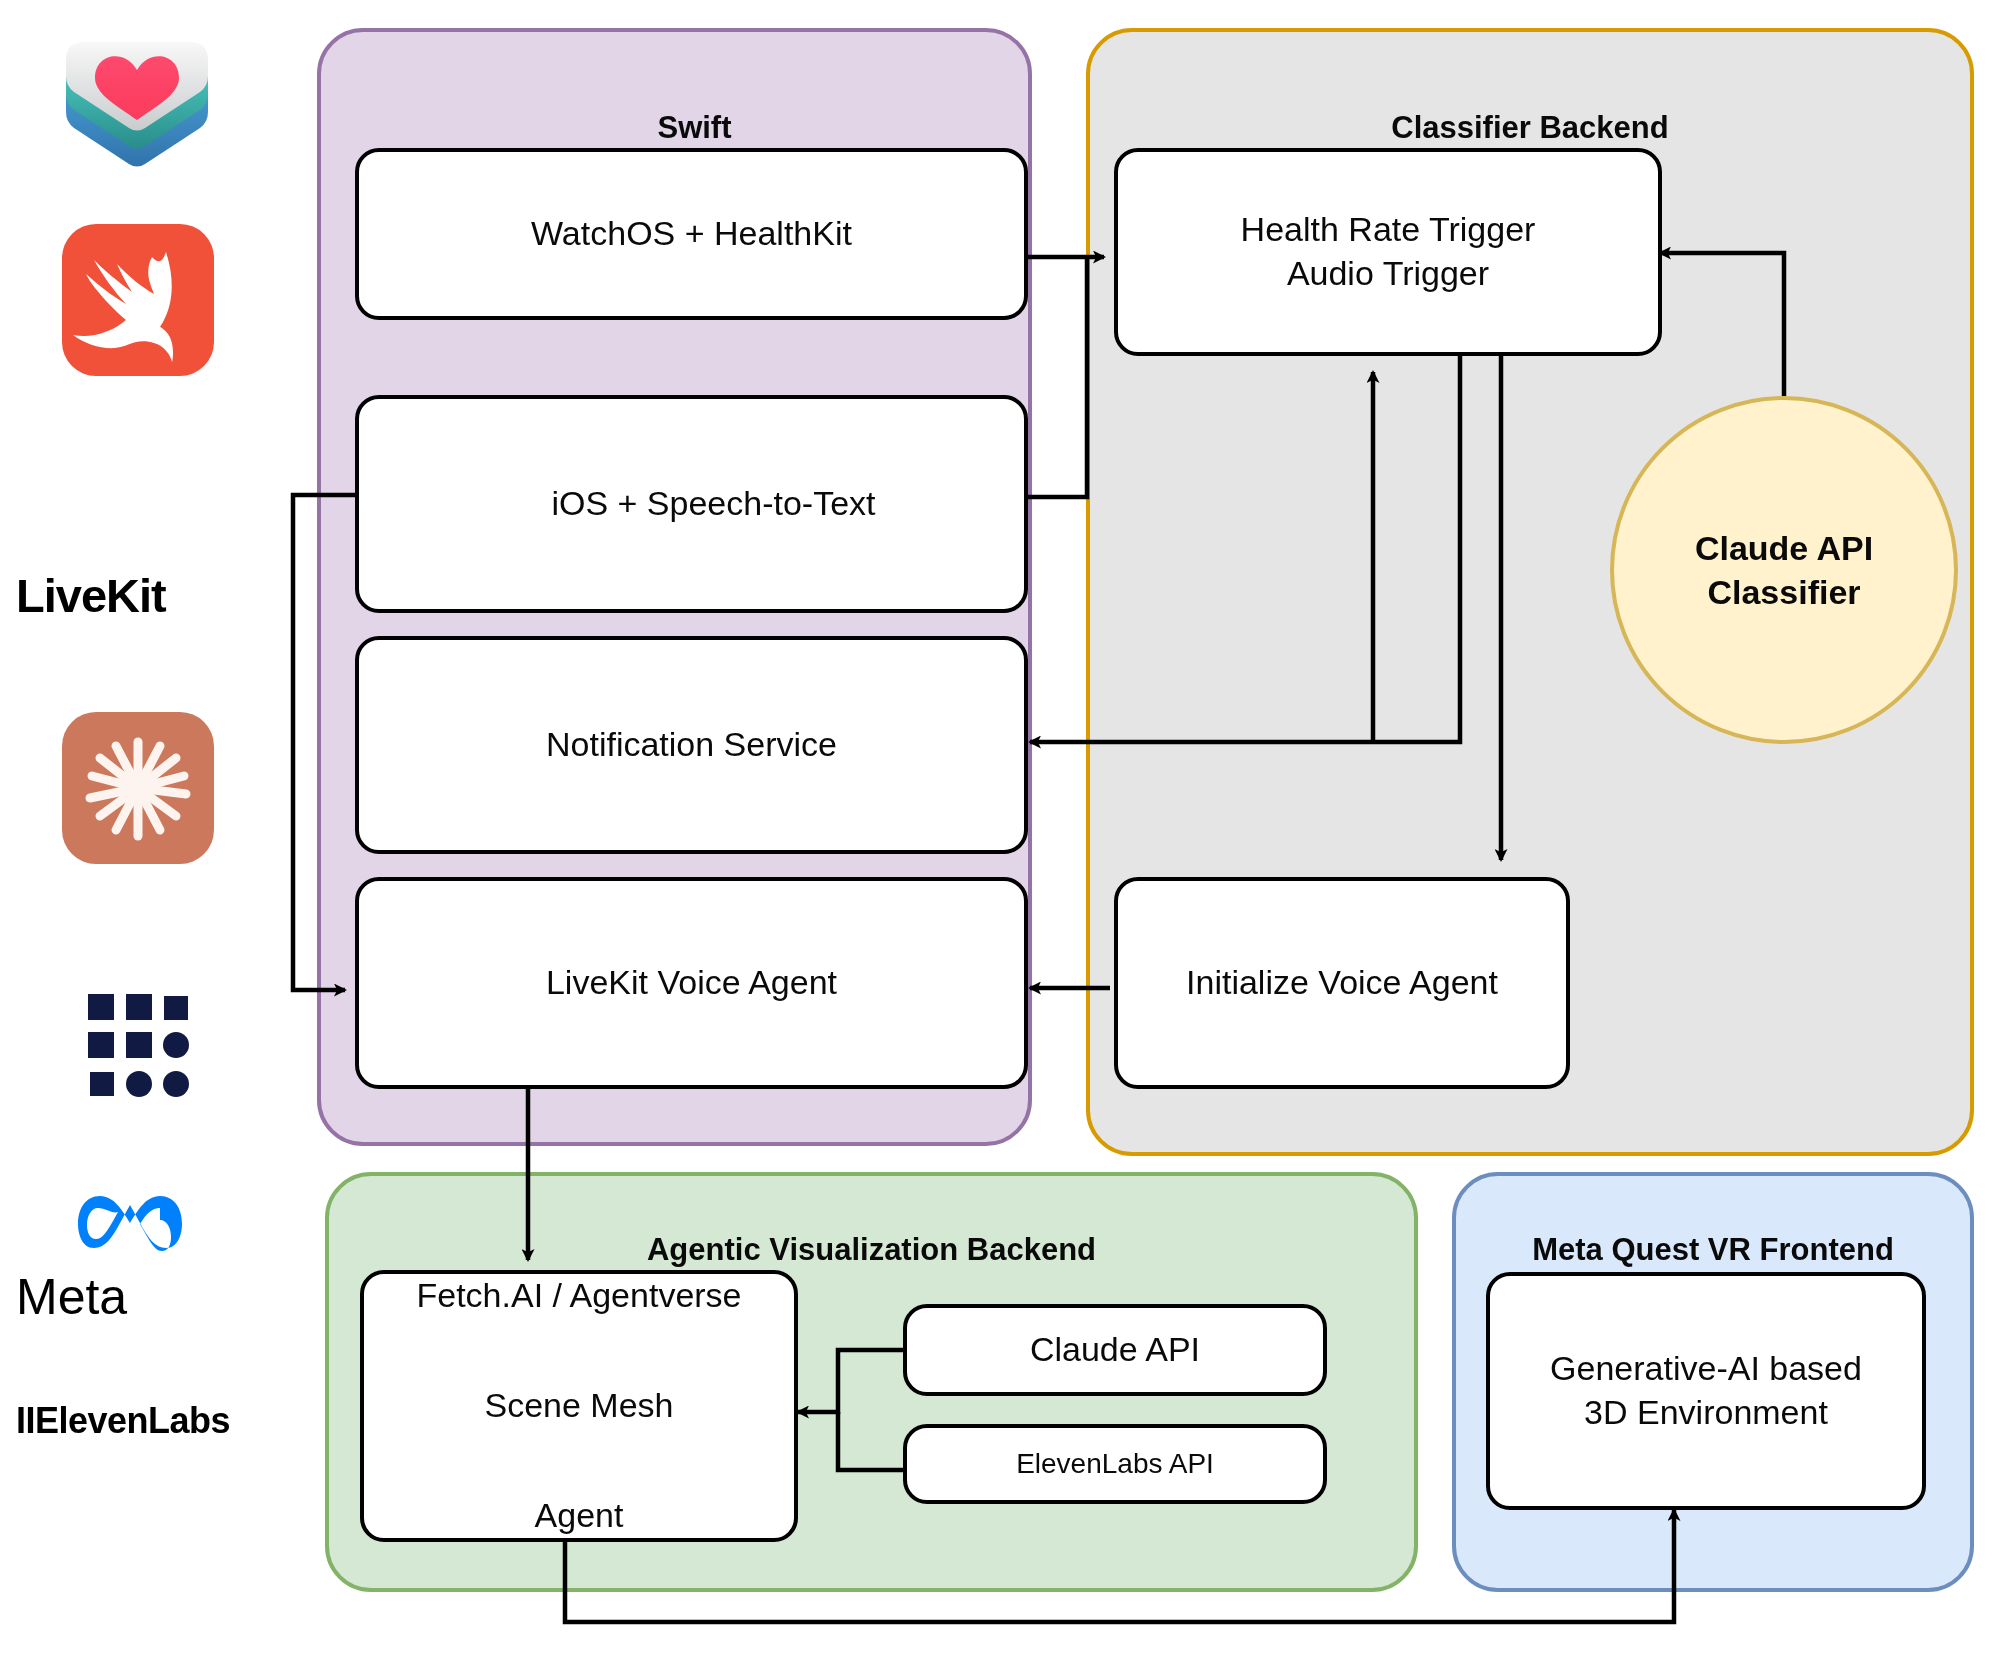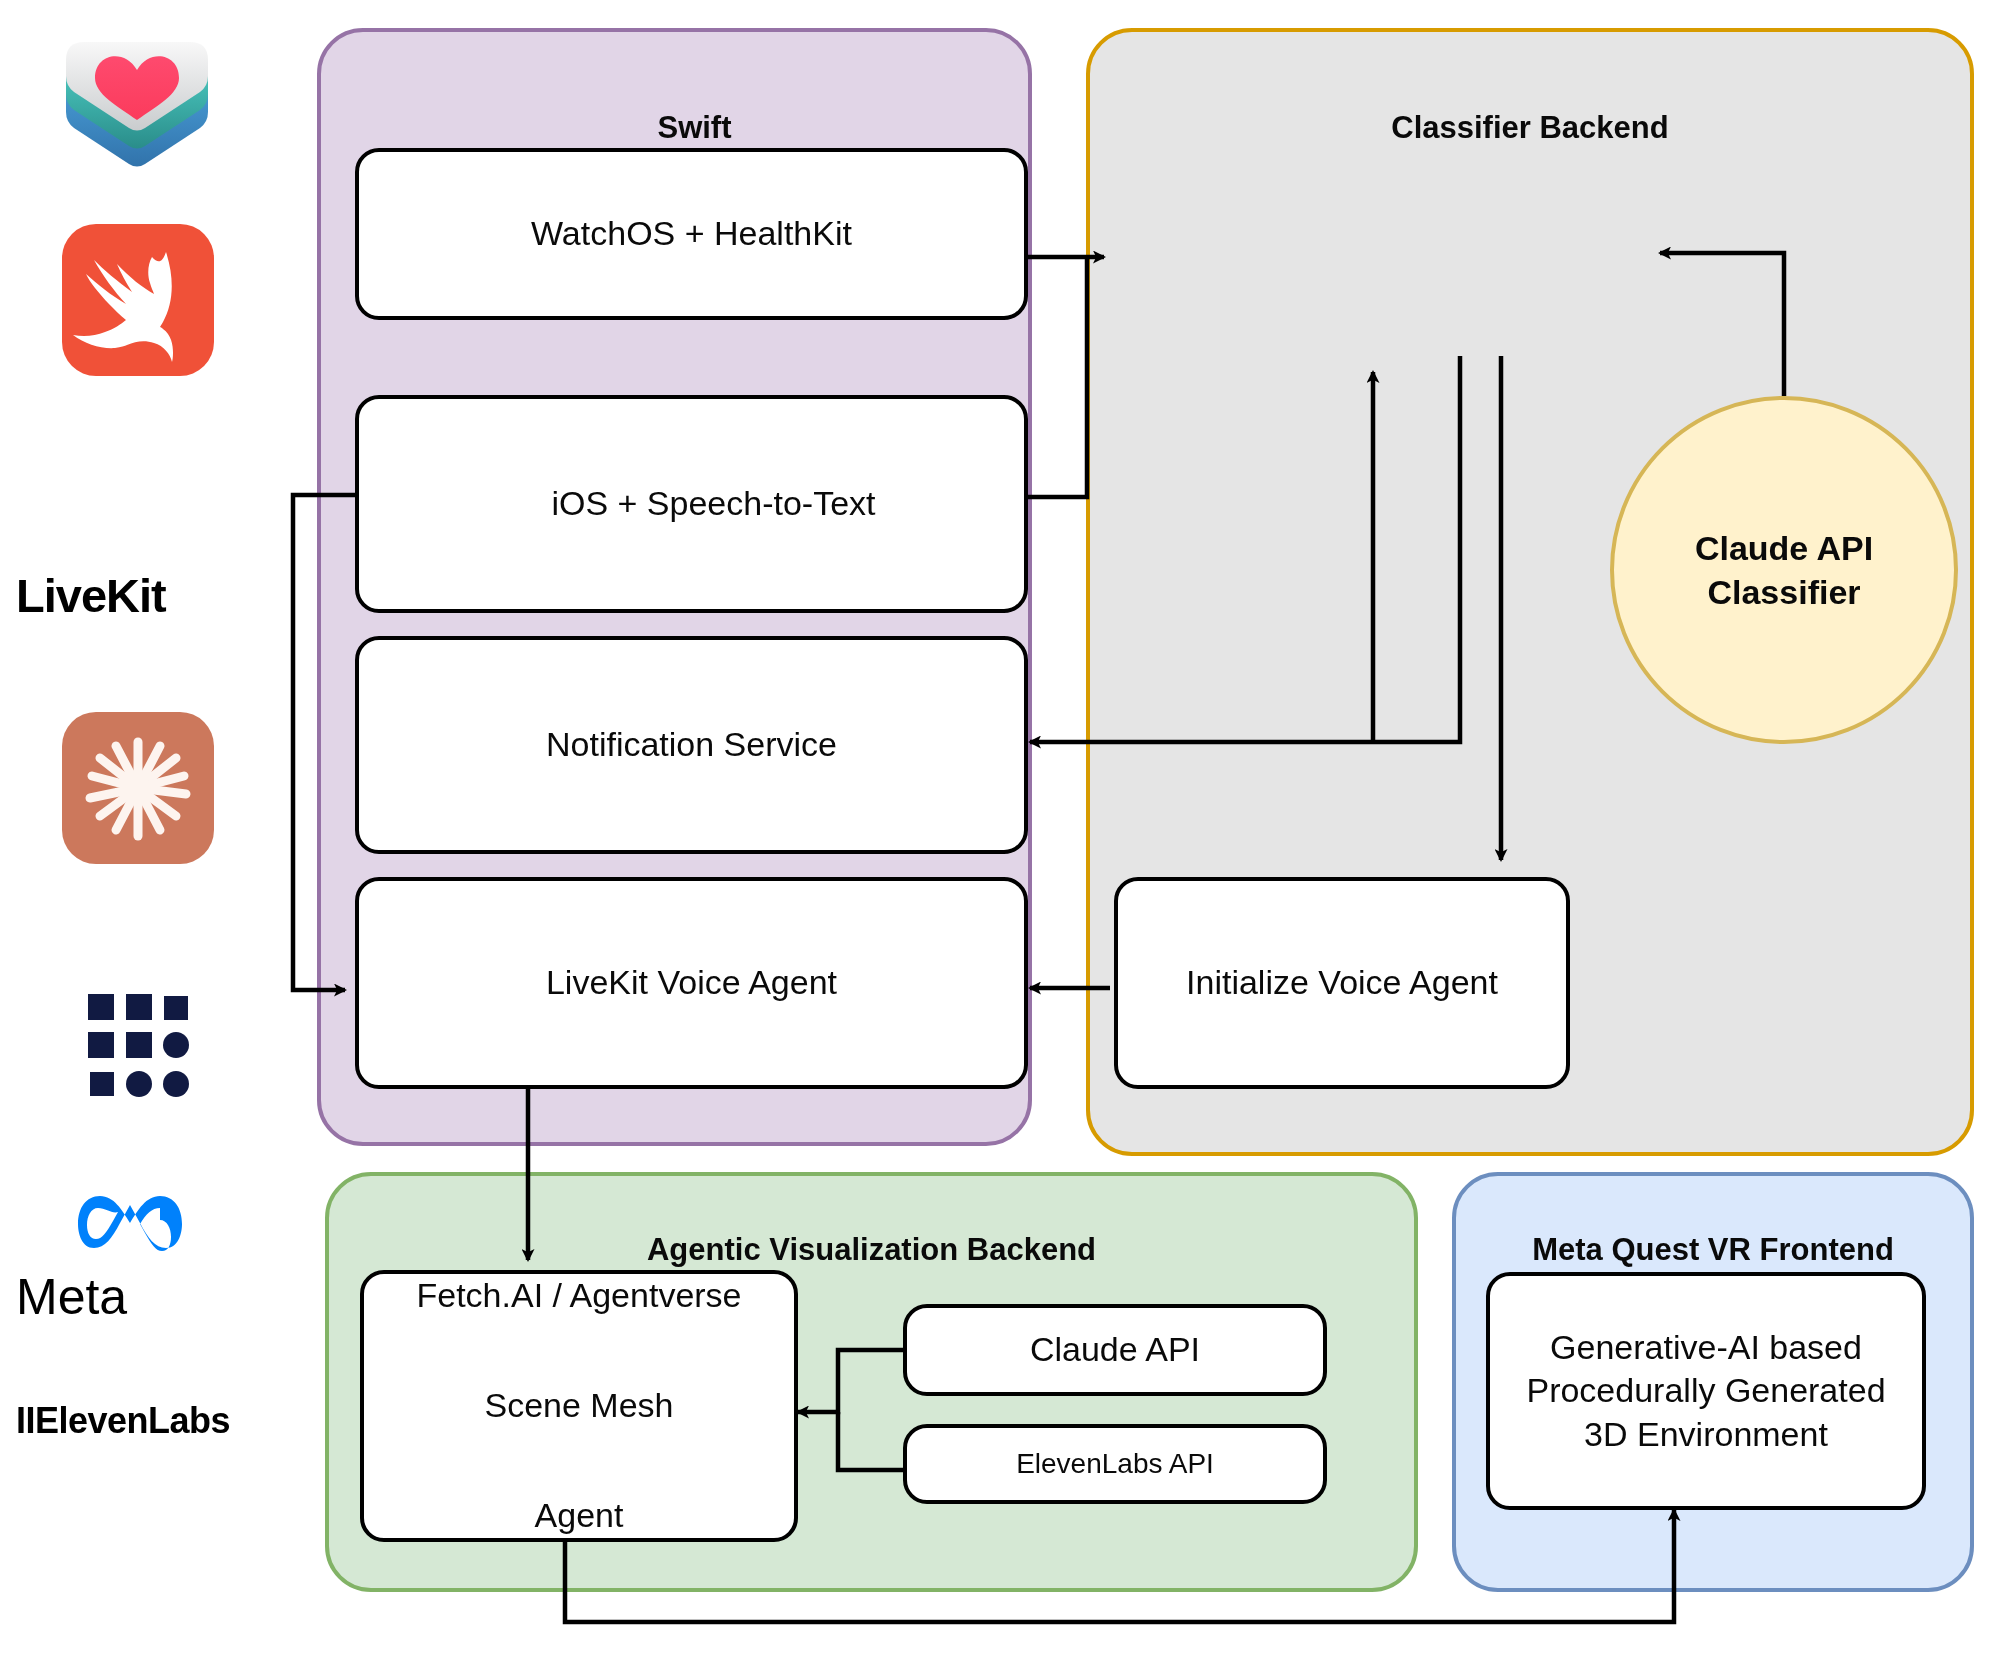--- a/index.html
+++ b/index.html
@@ -159,20 +159,24 @@
   </div>
 
   <div class="node" style="left:355px;top:636px;width:673px;height:218px;font-size:34px;">
     <span>Notification Service</span>
   </div>
 
   <div class="node" style="left:355px;top:877px;width:673px;height:212px;font-size:34px;">
     <span>LiveKit Voice Agent</span>
   </div>
 
+  <div class="node" style="left:1114px;top:148px;width:548px;height:208px;font-size:34px;flex-direction:column;">
+    <span>Health Rate Trigger</span>
+    <span>Audio Trigger</span>
+  </div>
 
   <div style="position:absolute;left:1610px;top:396px;width:348px;height:348px;border-radius:50%;
               background:#fff2cc;border:4px solid #d6b656;display:flex;flex-direction:column;
               align-items:center;justify-content:center;text-align:center;font-size:34px;font-weight:bold;
               color:#0a0a0a;line-height:1.3;box-sizing:border-box;">
     <span>Claude API</span>
     <span>Classifier</span>
   </div>
 
   <div class="node" style="left:1114px;top:877px;width:456px;height:212px;font-size:34px;">
@@ -188,17 +192,16 @@
   <div class="node" style="left:903px;top:1304px;width:424px;height:92px;font-size:34px;">
     <span>Claude API</span>
   </div>
 
   <div class="node" style="left:903px;top:1424px;width:424px;height:80px;font-size:28px;">
     <span>ElevenLabs API</span>
   </div>
 
   <div class="node" style="left:1486px;top:1272px;width:440px;height:238px;font-size:34px;flex-direction:column;">
     <span>Generative-AI based</span>
-    <span>Procedurally Generated</span>
     <span>3D Environment</span>
   </div>
 
 </div>
 
 </body></html>

